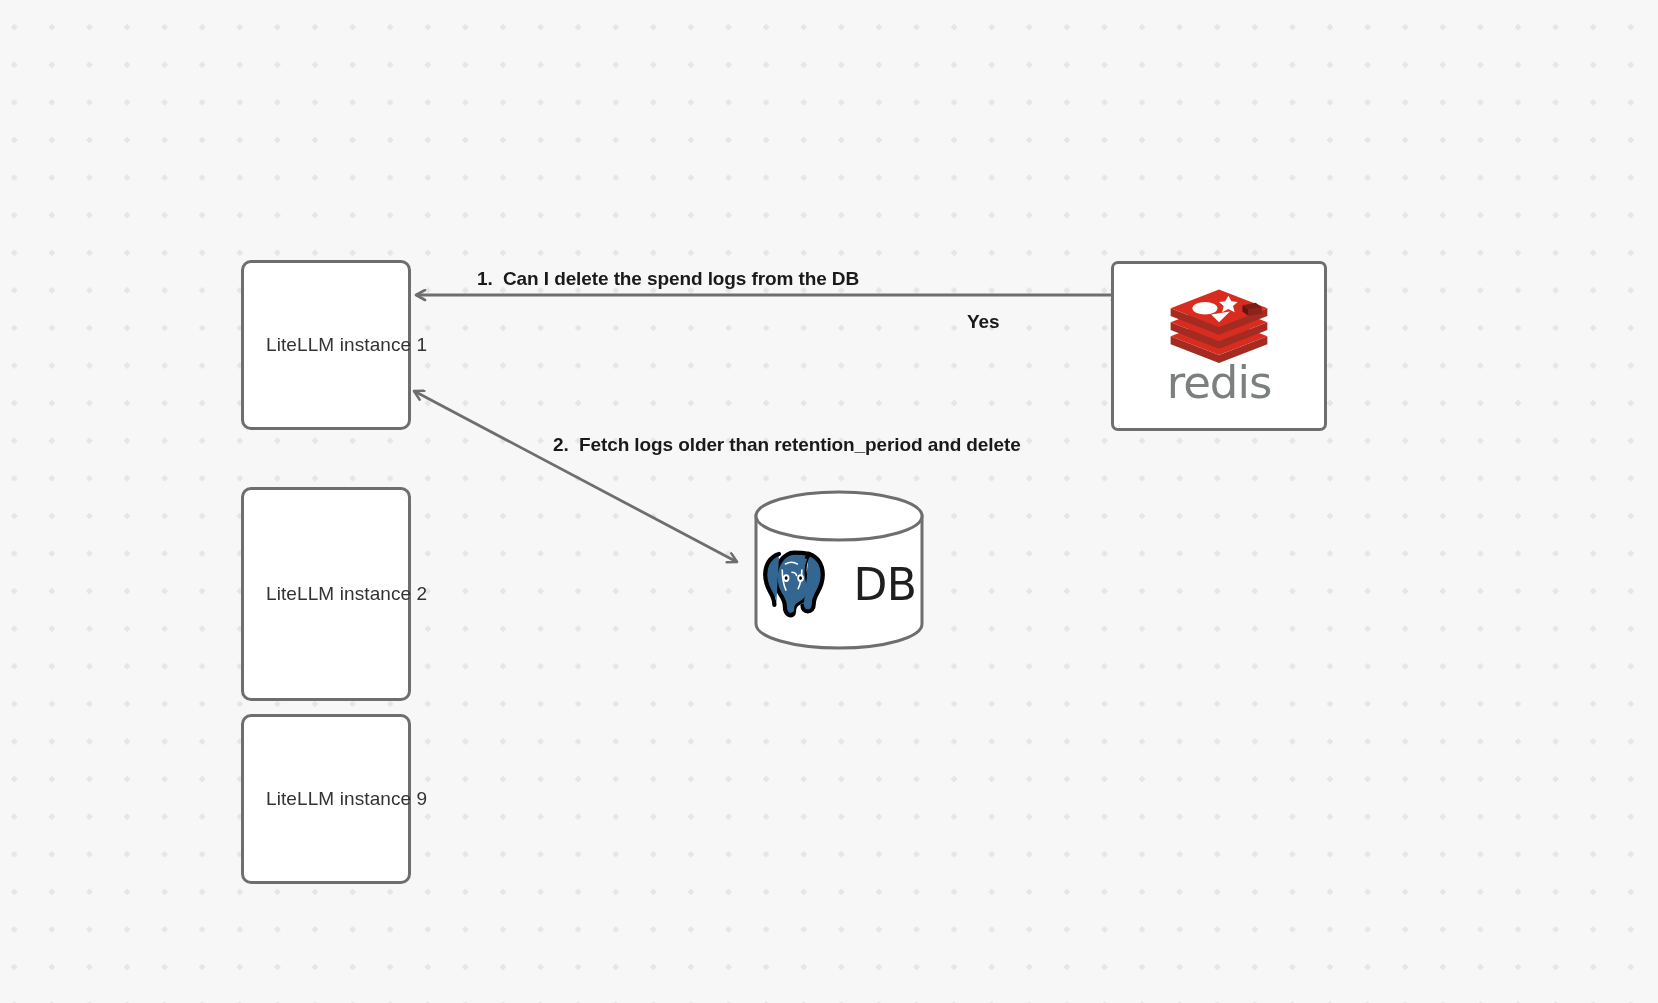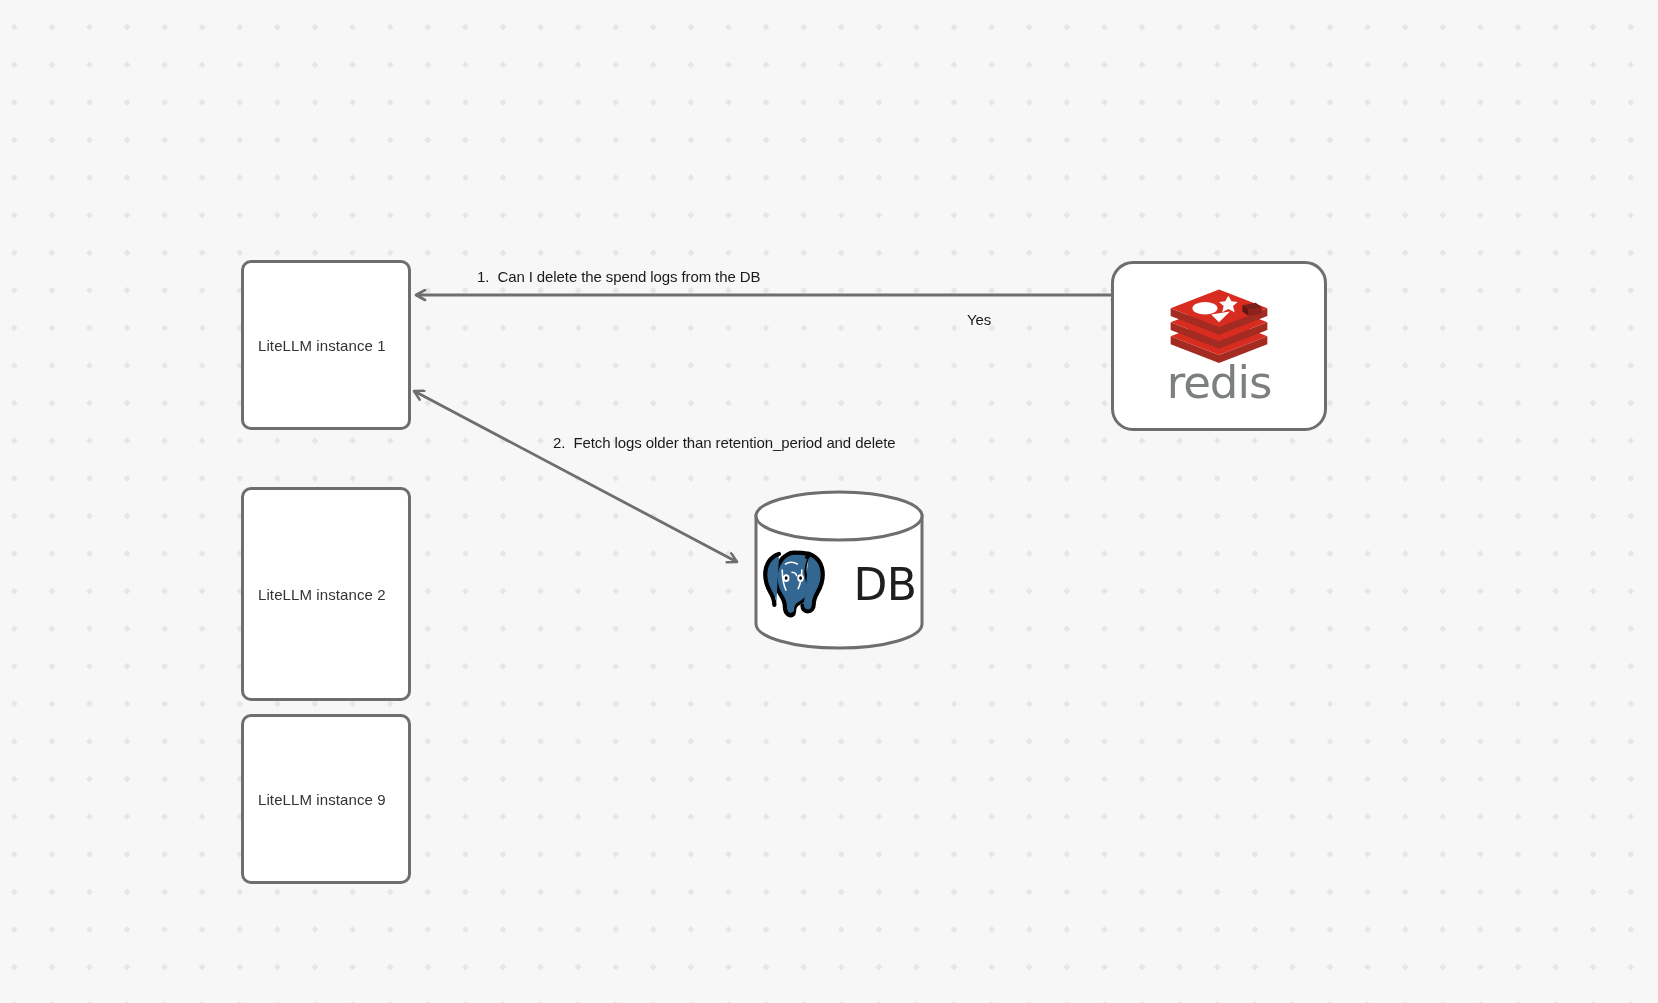--- a/index.html
+++ b/index.html
@@ -37,42 +37,43 @@
     position: absolute;
     background: #ffffff;
     border: 3px solid #6e6e6e;
     border-radius: 10px;
     box-sizing: border-box;
     display: flex;
     align-items: center;
     justify-content: flex-start;
   }
   .node-box .node-label {
-    font-size: 15px;
+    font-size: 19px;
     color: #333333;
     font-weight: 400;
     padding-left: 14px;
     letter-spacing: 0.1px;
     white-space: nowrap;
+    margin-left: 8px;
   }
 
   #box-litellm-1 { left: 241px; top: 260px;  width: 170px; height: 170px; }
   #box-litellm-2 { left: 241px; top: 487px;  width: 170px; height: 214px; }
   #box-litellm-3 { left: 241px; top: 714px;  width: 170px; height: 170px; }
 
   
   #node-redis {
     position: absolute;
     left: 1111px;
     top: 261px;
     width: 216px;
     height: 170px;
     background: #ffffff;
     border: 3px solid #6e6e6e;
-    border-radius: 22px;
+    border-radius: 7px;
     box-sizing: border-box;
     display: flex;
     flex-direction: column;
     align-items: center;
     justify-content: center;
   }
   #redis-logo-mark { width: 104px; height: 78px; display:block; margin-bottom: -4px; }
   #redis-wordmark {
     font-size: 45px;
     font-weight: 400;
@@ -111,22 +112,22 @@
     margin-left: -2px;
     font-family: "DejaVu Sans", sans-serif;
   }
 
   
   #edges { position: absolute; left: 0; top: 0; width: 1658px; height: 1003px; pointer-events: none; }
 
   
   .edge-label {
     position: absolute;
-    font-size: 15px;
-    font-weight: normal;
+    font-size: 19px;
+    font-weight: bold;
     color: #1a1a1a;
     white-space: pre;
     letter-spacing: -0.1px;
     text-align: right;
   }
   #label-step-1 { left: 477px; top: 268px; }
   #label-step-1-answer { left: 967px; top: 278px; margin-top: 33px; }
   #label-step-2 { left: 553px; top: 434px; }
 </style>
 </head>

